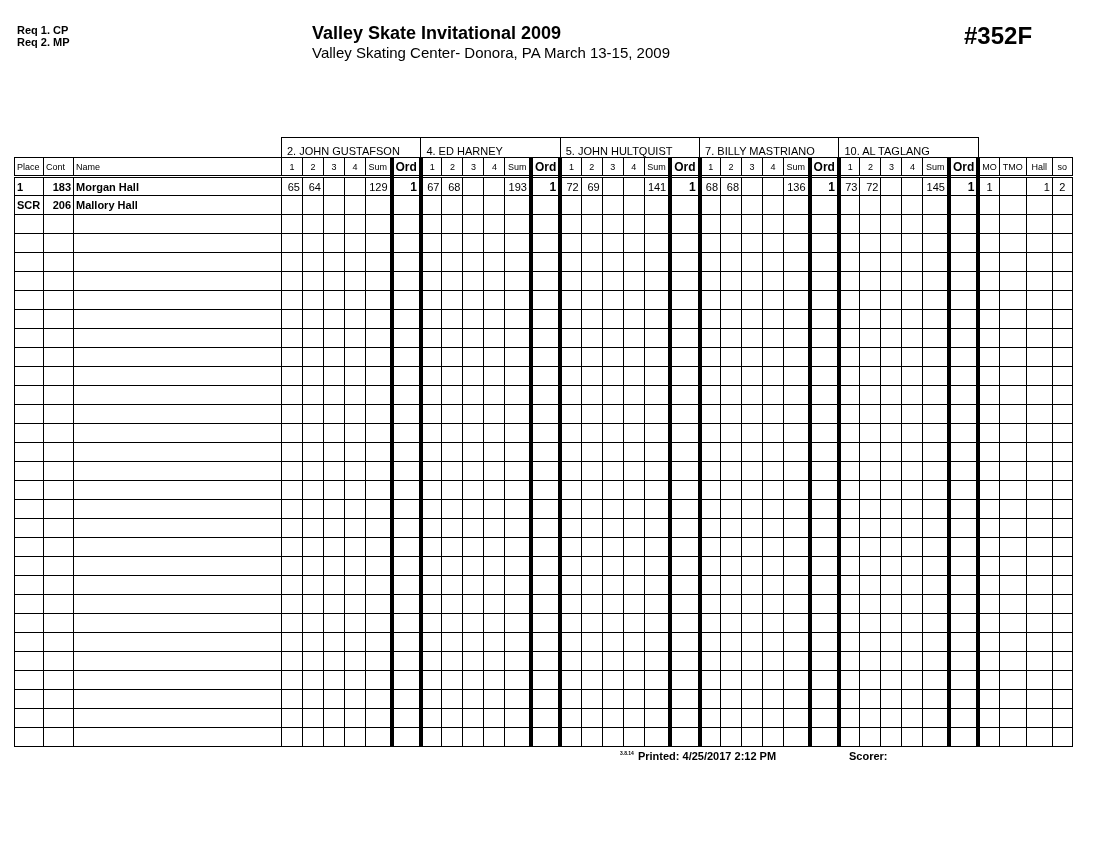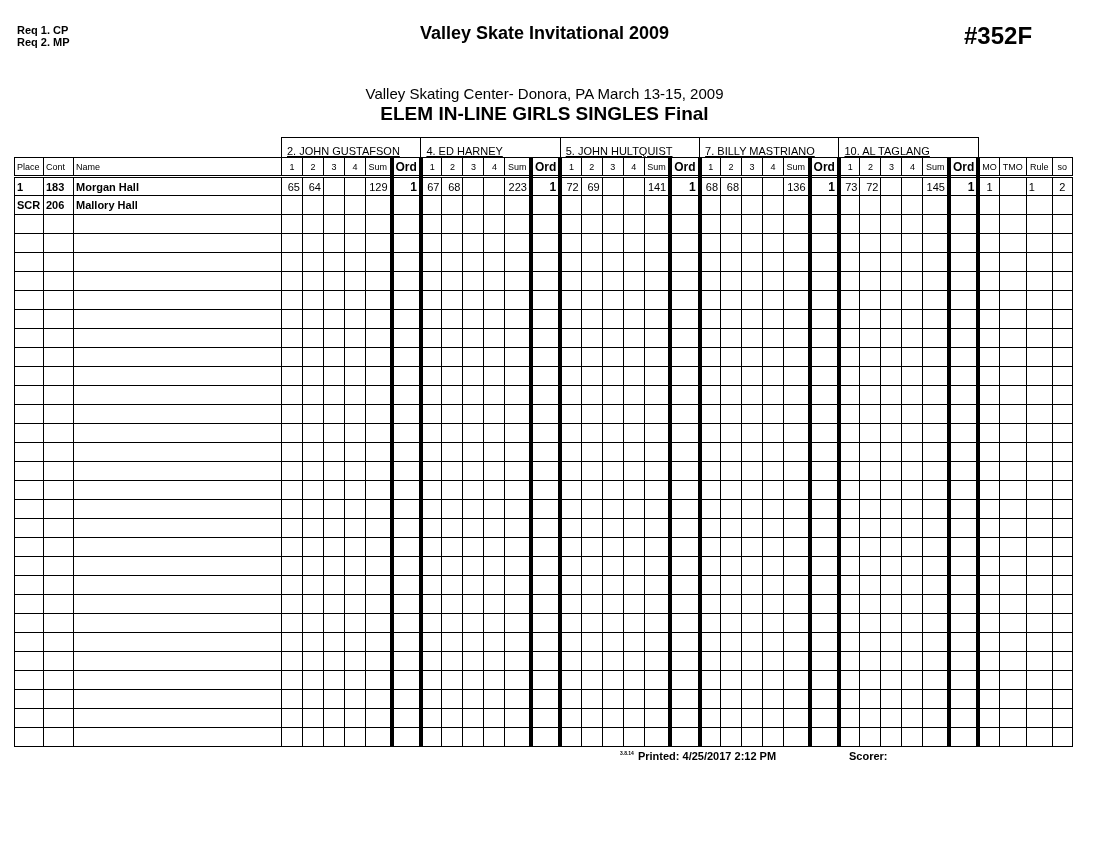--- a/index.html
+++ b/index.html
@@ -1,53 +1,52 @@
 <!DOCTYPE html>
 <html><head>
 <meta charset="utf-8">
 <style>
   html,body{margin:0;padding:0;background:#fff;}
   body{width:1100px;height:850px;position:relative;overflow:hidden;font-family:"Liberation Sans",sans-serif;color:#000;}
   .req{position:absolute;left:17px;top:24px;font-weight:bold;font-size:11px;line-height:12px;}
   .evno{position:absolute;left:964px;top:22px;font-weight:bold;font-size:24px;}
-  .hdr{position:absolute;left:292px;width:505px;text-align:center;top:22px;}
+  .hdr{position:absolute;left:312px;width:505px;text-align:left;top:22px;}
   .h1{font-weight:bold;font-size:18px;line-height:22px;}
-  .h2{font-size:15px;line-height:17px;margin-top:41px;}
+  .h2{font-size:15px;line-height:17px;}
   .h3{font-weight:bold;font-size:19px;line-height:24px;}
   .h4{font-size:17px;line-height:22px;}
   table.grid{position:absolute;left:14px;top:137px;border-collapse:collapse;table-layout:fixed;}
   table.grid td{border:1px solid #000;padding:0 2px;height:18px;font-size:9px;white-space:nowrap;overflow:hidden;box-sizing:border-box;}
   table.grid tr.judges td{height:20px;font-size:11px;vertical-align:bottom;}
   table.grid tr.judges td.blank{border:none;}
-  table.grid tr.judges td.jname{border-bottom:1px solid #000;padding-left:5px;text-decoration:underline;}
+  table.grid tr.judges td.jname{border-bottom:1px solid #000;padding-left:5px;}
   table.grid tr.colhdr td{height:19px;font-size:9px;text-align:center;border-bottom:3px double #000;}
   table.grid tr.colhdr td.l{text-align:left;}
   table.grid tr.data td{height:19px;font-size:11px;}
   td.ord{border-left:4px solid #000 !important;border-right:4px solid #000 !important;text-align:right;font-weight:bold;font-size:12px !important;}
   td.num{text-align:right;}
   td.sum{text-align:right;}
   td.b{font-weight:bold;}
-  td.r{}
+  td.r{text-align:right;}
   td.c{text-align:center;}
   .footer{position:absolute;top:750px;left:620px;font-size:11px;font-weight:bold;}
   .footer .ver{font-size:5px;vertical-align:super;margin-right:4px;}
   .scorer{position:absolute;top:750px;left:849px;font-size:11px;font-weight:bold;}
 </style>
 </head>
 <body>
 
 <div class="req">
   <div>Req 1. CP</div>
   <div>Req 2. MP</div>
 </div>
 
 <div class="hdr">
   <div class="h1">Valley Skate Invitational 2009</div>
   <div class="h2">Valley Skating Center- Donora, PA  March 13-15, 2009</div>
-  <div class="h3">ELEM IN-LINE GIRLS SINGLES Final</div>
 </div>
 
 <div class="evno">#352F</div>
 
 <table class="grid">
   <colgroup id="cg">
       <col style="width: 29px;">
       <col style="width: 30px;">
       <col style="width: 208px;">
       <col style="width: 21px;">
@@ -124,38 +123,38 @@
         <td>Sum</td>
         <td class="ord c">Ord</td>
         <td>1</td>
         <td>2</td>
         <td>3</td>
         <td>4</td>
         <td>Sum</td>
         <td class="ord c">Ord</td>
         <td>MO</td>
         <td>TMO</td>
-        <td>Rule</td>
+        <td>Hall</td>
         <td>so</td>
       </tr>
       <tr class="data">
         <td class="b">1</td>
         <td class="b r">183</td>
         <td class="b">Morgan Hall</td>
         <td class="num">65</td>
         <td class="num">64</td>
         <td class="num"></td>
         <td class="num"></td>
         <td class="sum">129</td>
         <td class="ord">1</td>
         <td class="num">67</td>
         <td class="num">68</td>
         <td class="num"></td>
         <td class="num"></td>
-        <td class="sum">223</td>
+        <td class="sum">193</td>
         <td class="ord">1</td>
         <td class="num">72</td>
         <td class="num">69</td>
         <td class="num"></td>
         <td class="num"></td>
         <td class="sum">141</td>
         <td class="ord">1</td>
         <td class="num">68</td>
         <td class="num">68</td>
         <td class="num"></td>

